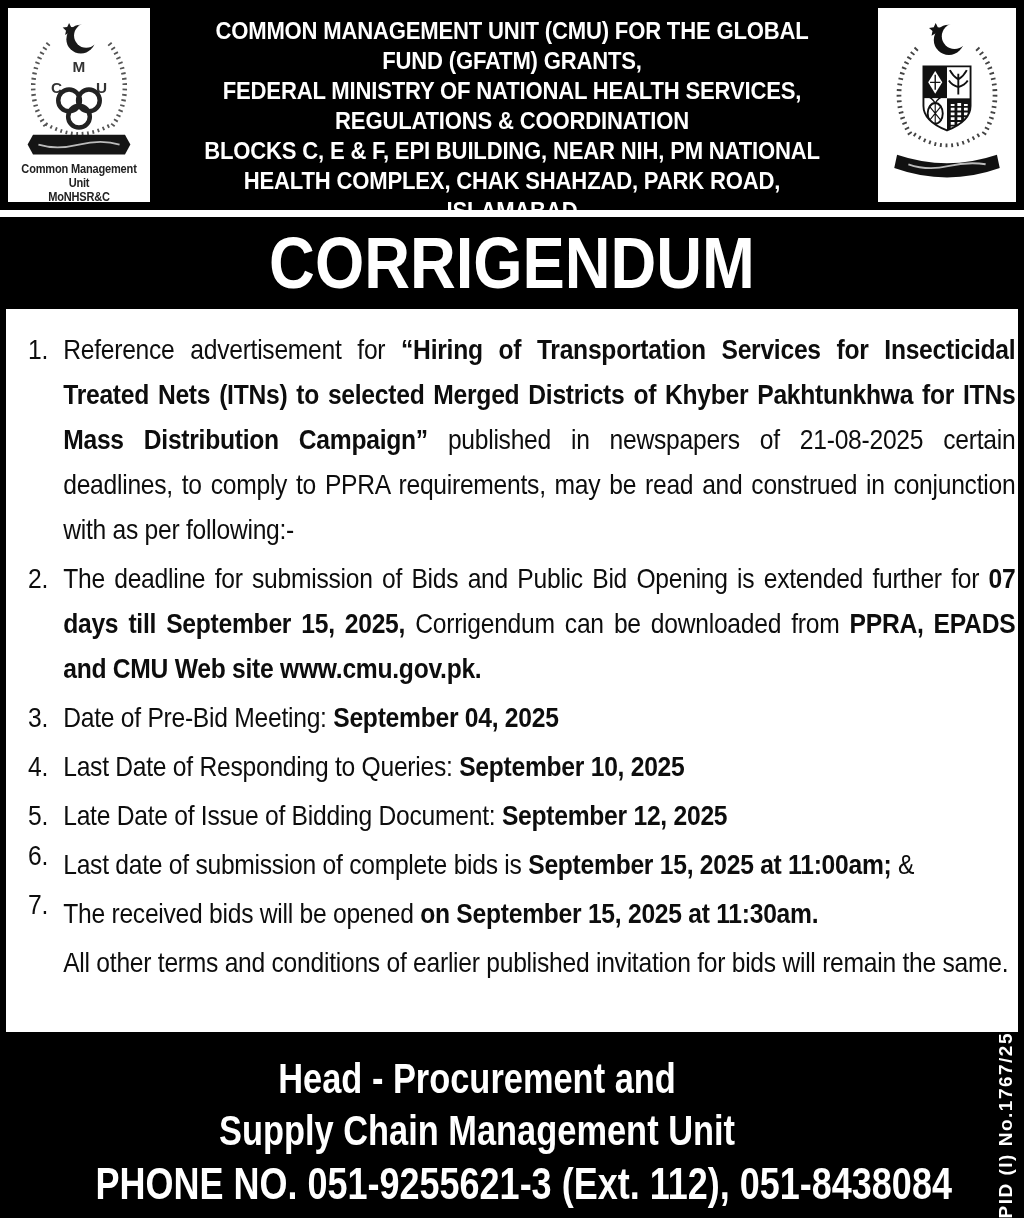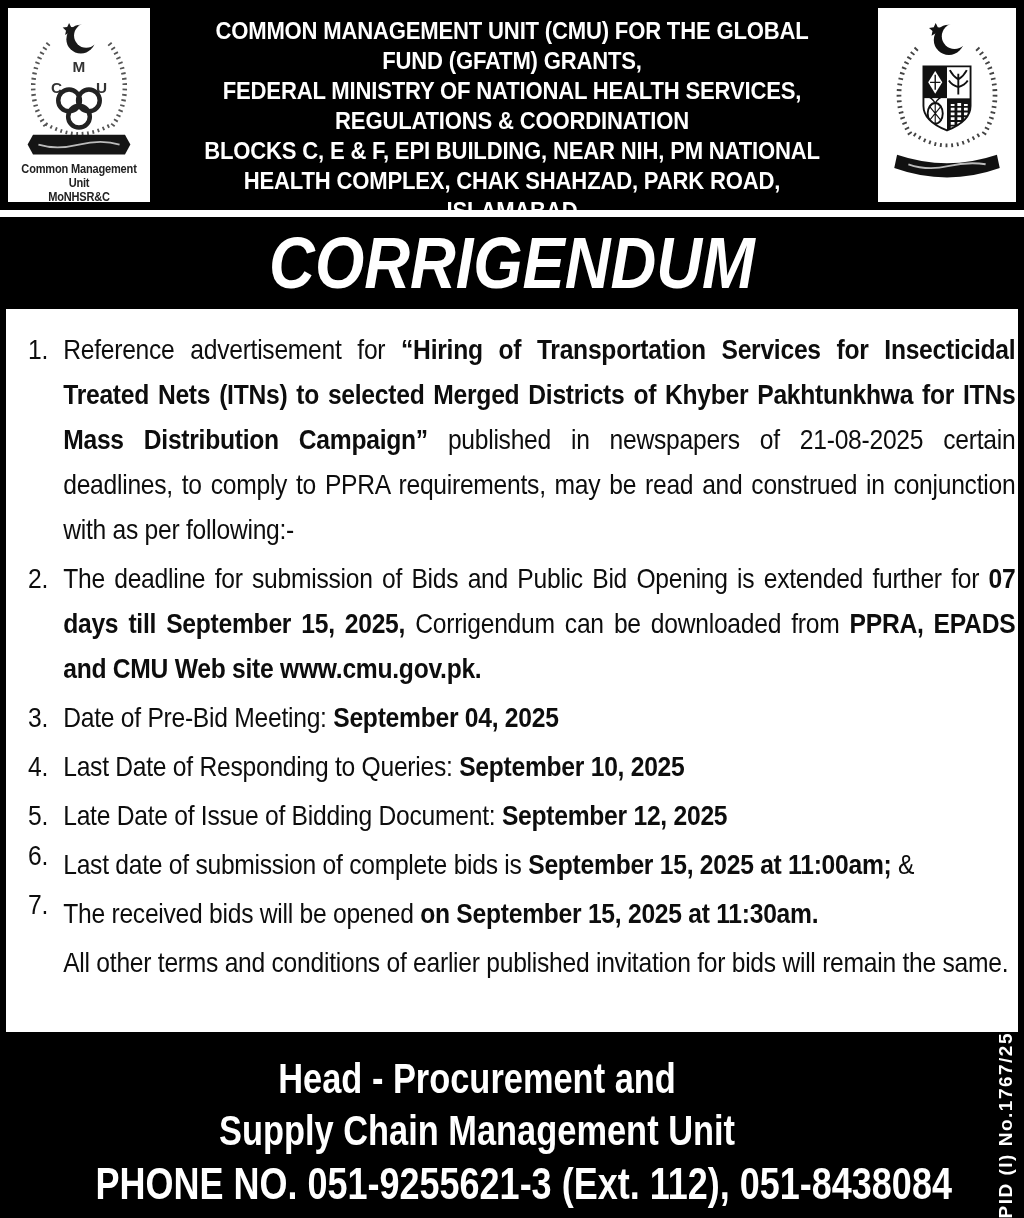--- a/index.html
+++ b/index.html
@@ -21,21 +21,21 @@
   .header-text{
     position:absolute;left:158px;right:158px;top:16px;color:#fff;text-align:center;
     font-weight:bold;font-size:24px;line-height:30px;letter-spacing:-0.2px;
     transform:scaleX(0.92);
   }
   
   .sep{position:absolute;top:210px;left:0;right:0;height:7px;background:#fff;}
   
   .title-band{
     position:absolute;top:217px;left:0;right:0;height:92px;background:#000;
-    display:flex;align-items:center;justify-content:center;font-style:italic;
+    display:flex;align-items:center;justify-content:center;
   }
   .title-band .title{
     color:#fff;font-weight:bold;font-size:72px;letter-spacing:0px;
     transform:scaleX(0.88);white-space:nowrap;
   }
   
   .body{
     position:absolute;top:309px;left:0;right:0;height:723px;background:#fff;
     border-left:6px solid #000;border-right:6px solid #000;
     padding:18px 0 0 22px;box-sizing:border-box;overflow:hidden;

